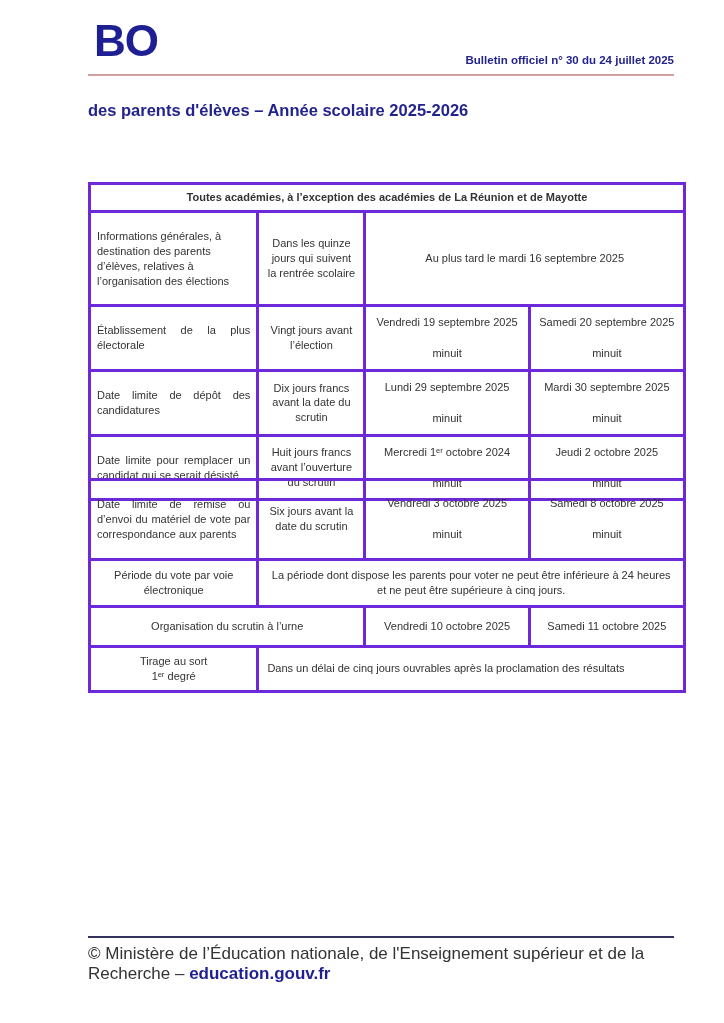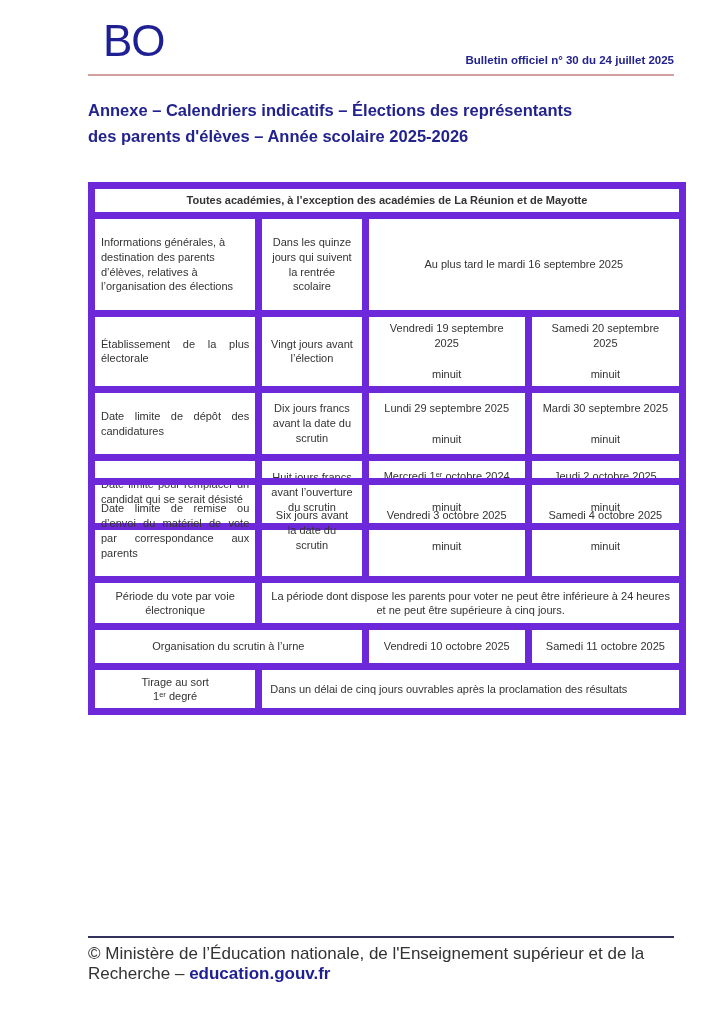--- a/index.html
+++ b/index.html
@@ -8,22 +8,22 @@
     position:relative;
     width:724px; height:1023px;
     background:#ffffff;
     font-family:"Liberation Sans","DejaVu Sans",sans-serif;
     color:#383838;
     overflow:hidden;
   }
   
   .header { position:absolute; left:88px; top:18px; width:586px; height:50px; }
   .logo {
-    position:absolute; left:15px; top:0;
-    font-size:44px; font-weight:400; line-height:46px;
+    position:absolute; left:6px; top:0;
+    font-size:44px; font-weight:700; line-height:46px;
     color:#1f1f94; letter-spacing:-1px;
   }
   .issue {
     position:absolute; right:0; bottom:2px;
     font-size:11.5px; font-weight:600; color:#23238f;
   }
   .header-rule {
     position:absolute; left:88px; top:74px; width:586px; height:2px;
     background:#d3a0a0; border:none;
   }
@@ -34,21 +34,21 @@
   }
   .title span { display:block; }
   
   table {
     border-collapse:collapse; table-layout:fixed;
     width:598px; font-size:11px; color:#333333;
   }
   .table1 { position:absolute; left:88px; top:182px; }
   .table2 { position:absolute; left:88px; top:478px; }
   td {
-    border:7px solid #6d28d9;
+    border:3px solid #6d28d9;
     padding:4px 8px;
     vertical-align:middle;
     line-height:1.35;
   }
   td.lbl { padding:16px 6px; }
   .thead { font-weight:700; text-align:center; }
   .center { text-align:center; }
   .left { text-align:left; }
   .justify { text-align:justify; }
   .datecell { text-align:center; }
@@ -70,21 +70,20 @@
 
 <div class="page">
 
   <div class="header">
     <div class="logo">BO</div>
     <div class="issue">Bulletin officiel n° 30 du 24 juillet 2025</div>
   </div>
   <div class="header-rule"></div>
 
   <h1 class="title">
-    <span>Annexe – Calendriers indicatifs – Élections des représentants</span>
     <span>des parents d'élèves – Année scolaire 2025-2026</span>
   </h1>
 
   <table class="table1">
     <colgroup>
       <col style="width:28.3%">
         <col style="width:18%">
         <col style="width:27.6%">
         <col style="width:26.1%">
     </colgroup>
@@ -145,21 +144,21 @@
     </colgroup>
     <tbody>
         <tr style="height:60px">
       <td class="lbl justify">Date limite de remise ou d’envoi du matériel de vote par correspondance aux parents</td>
       <td class="center">Six jours avant la date du scrutin</td>
       <td class="datecell">
         <div>Vendredi 3 octobre 2025</div>
         <div class="time">minuit</div>
       </td>
       <td class="datecell">
-        <div>Samedi 4 octobre 2025</div>
+        <div>Samedi 8 octobre 2025</div>
         <div class="time">minuit</div>
       </td>
     </tr>
     <tr style="height:47px">
       <td class="center">Période du vote par voie électronique</td>
       <td class="center" colspan="3">La période dont dispose les parents pour voter ne peut être inférieure à 24 heures et ne peut être supérieure à cinq jours.</td>
     </tr>
     <tr style="height:40px">
       <td class="center" colspan="2">Organisation du scrutin à l’urne</td>
       <td class="center">Vendredi 10 octobre 2025</td>

